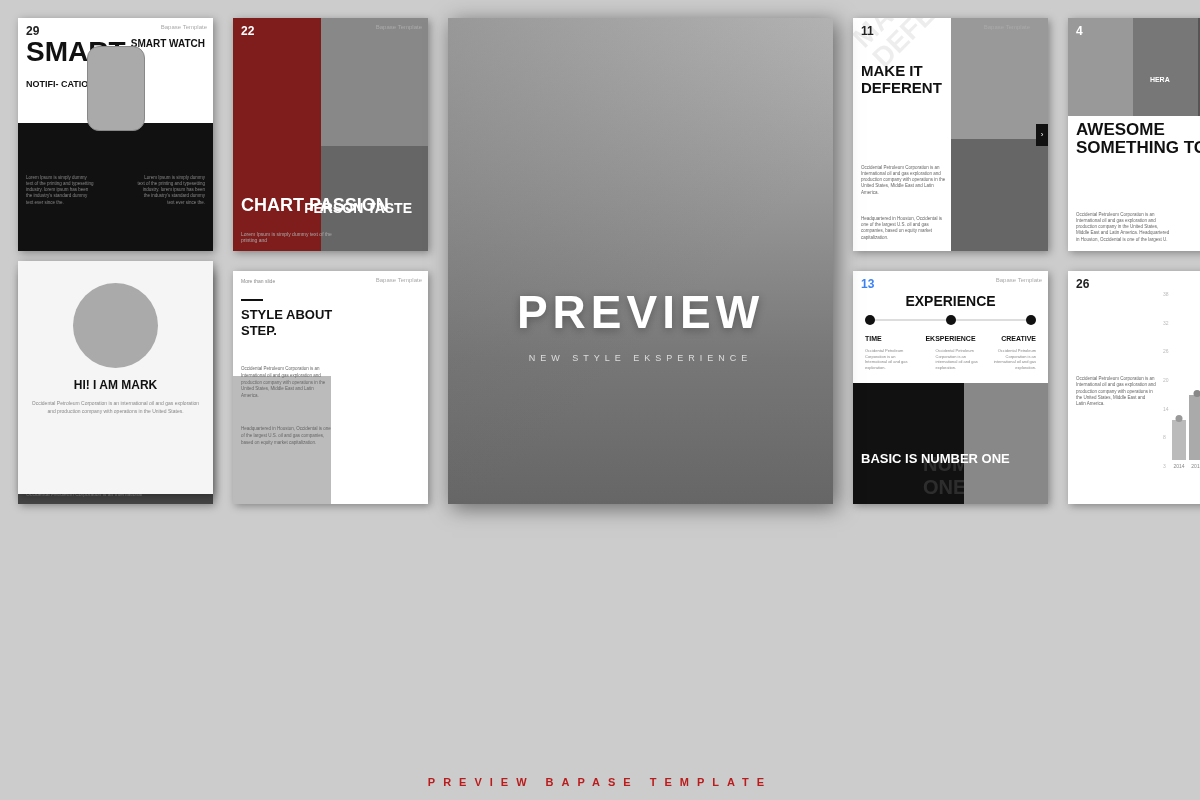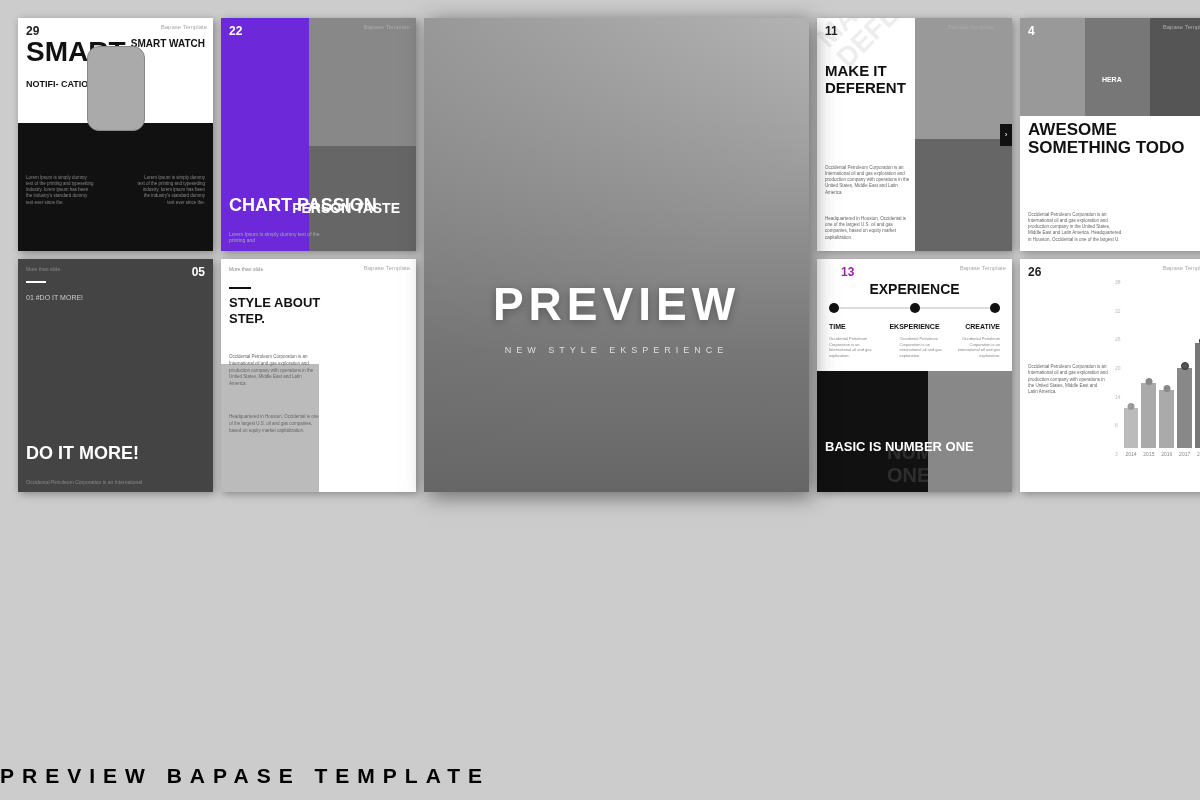--- a/index.html
+++ b/index.html
@@ -19,21 +19,21 @@
 </head>
 <body>
 
 <div style="width:1200px;height:800px;background:#ccc;position:relative;overflow:hidden;">
 
   <div style="
     position:absolute; top:18px; left:18px; right:18px; bottom:58px;
     display:grid;
     grid-template-columns: 195px 195px 385px 195px 195px;
     grid-template-rows: 233px 233px;
-    gap:8px;
+    gap:20px;
   ">
 
     <div style="background:#fff;position:relative;overflow:hidden;box-shadow:2px 2px 8px rgba(0,0,0,0.35);grid-column:1;grid-row:1;">
       <span style="position:absolute;top:6px;left:8px;font-size:12px;font-weight:900;color:#222;z-index:3;">29</span>
       <span style="position:absolute;top:6px;right:6px;font-size:6px;color:#aaa;z-index:3;">Bapase Template</span>
 
       <div style="position:absolute;bottom:0;left:0;right:0;height:55%;background:#111;"></div>
 
       <div style="position:absolute;top:20px;left:8px;font-size:28px;font-weight:900;color:#111;line-height:1;z-index:2;">SMART</div>
 
@@ -42,21 +42,21 @@
       <div style="position:absolute;top:20px;right:8px;font-size:10px;font-weight:900;color:#111;line-height:1.2;text-align:right;z-index:2;">SMART WATCH</div>
 
       <div style="position:absolute;top:28px;left:50%;transform:translateX(-50%);width:58px;height:85px;background:#aaa;border-radius:12px;z-index:2;border:1px solid #888;"></div>
 
       <div style="position:absolute;bottom:45px;left:8px;font-size:4.5px;color:#888;line-height:1.4;width:68px;z-index:2;">Lorem Ipsum is simply dummy text of the printing and typesetting industry. lorem ipsum has been the industry's standard dummy text ever since the.</div>
 
       <div style="position:absolute;bottom:45px;right:8px;font-size:4.5px;color:#888;line-height:1.4;width:68px;z-index:2;text-align:right;">Lorem Ipsum is simply dummy text of the printing and typesetting industry. lorem ipsum has been the industry's standard dummy text ever since the.</div>
 
     </div>
 
-    <div style="background:#6d28d9;position:relative;overflow:hidden;box-shadow:2px 2px 8px rgba(0,0,0,0.35);grid-column:2;grid-row:1;">
+    <div style="background:#7f1d1d;position:relative;overflow:hidden;box-shadow:2px 2px 8px rgba(0,0,0,0.35);grid-column:2;grid-row:1;">
       <span style="position:absolute;top:6px;left:8px;font-size:12px;font-weight:900;color:#fff;z-index:3;">22</span>
       <span style="position:absolute;top:6px;right:6px;font-size:6px;color:#aaa;z-index:3;">Bapase Template</span>
 
       <div style="position:absolute;top:0;right:0;width:55%;height:55%;background:#888;"></div>
       <div style="position:absolute;top:55%;left:45%;right:0;bottom:0;background:#666;"></div>
       <div style="position:absolute;bottom:35px;left:8px;font-size:18px;font-weight:900;color:#fff;line-height:1.1;z-index:2;">CHART PASSION</div>
       <div style="position:absolute;bottom:35px;right:16px;font-size:14px;font-weight:900;color:#fff;line-height:1.1;text-align:right;z-index:2;">PERSON TASTE</div>
       <div style="position:absolute;bottom:8px;left:8px;font-size:5px;color:#aaa;width:100px;z-index:2;">Lorem Ipsum is simply dummy text of the printing and</div>
     </div>
 
@@ -128,21 +128,21 @@
 
       <div style="position:absolute;top:36px;left:8px;font-size:13px;font-weight:900;color:#111;line-height:1.2;z-index:2;width:100px;">STYLE ABOUT STEP.</div>
 
       <div style="position:absolute;top:95px;left:8px;font-size:4.5px;color:#666;line-height:1.5;width:90px;z-index:2;">Occidental Petroleum Corporation is an International oil and gas exploration and production company with operations in the United States, Middle East and Latin America.</div>
       <div style="position:absolute;top:155px;left:8px;font-size:4.5px;color:#666;line-height:1.5;width:90px;z-index:2;">Headquartered in Houston, Occidental is one of the largest U.S. oil and gas companies, based on equity market capitalization.</div>
 
       <div style="position:absolute;bottom:0;left:0;width:50%;height:55%;background:#bbb;z-index:1;"></div>
     </div>
 
     <div style="background:#fff;position:relative;overflow:hidden;box-shadow:2px 2px 8px rgba(0,0,0,0.35);grid-column:4;grid-row:2;">
-      <span style="position:absolute;top:6px;left:24px;font-size:12px;font-weight:900;color:#a21caf;z-index:3;">13</span>
+      <span style="position:absolute;top:6px;left:8px;font-size:12px;font-weight:900;color:#3b82f6;z-index:3;">13</span>
       <span style="position:absolute;top:6px;right:6px;font-size:6px;color:#aaa;z-index:3;">Bapase Template</span>
 
       <div style="position:absolute;top:22px;left:0;right:0;text-align:center;font-size:14px;font-weight:900;color:#111;z-index:2;">EXPERIENCE</div>
 
       <div style="position:absolute;top:48px;left:12px;right:12px;height:2px;background:#ddd;z-index:2;">
         <div style="position:absolute;top:-4px;left:0;width:10px;height:10px;border-radius:50%;background:#111;"></div>
         <div style="position:absolute;top:-4px;left:50%;transform:translateX(-50%);width:10px;height:10px;border-radius:50%;background:#111;"></div>
         <div style="position:absolute;top:-4px;right:0;width:10px;height:10px;border-radius:50%;background:#111;"></div>
       </div>
 
@@ -216,16 +216,31 @@
               <div style="position:absolute;top:-6px;left:50%;transform:translateX(-50%);width:8px;height:8px;border-radius:50%;background:#444;border:1px solid #222;"></div>
             </div>
             <span style="font-size:5px;color:#888;margin-top:3px;">2018</span>
           </div>
         </div>
       </div>
     </div>
 
   </div>
 
-  <div style="position:absolute;bottom:12px;left:0;right:0;font-size:21px;font-weight:700;letter-spacing:8px;color:#000000;">PREVIEW BAPASE TEMPLATE</div>
-
+  <div style="position:absolute;bottom:12px;left:0;right:0;text-align:center;font-size:11px;font-weight:700;letter-spacing:8px;color:#b91c1c;">PREVIEW BAPASE TEMPLATE</div>
+
+  <div style="
+    position:absolute;
+    left:18px;
+    top:261px;
+    width:195px;
+    height:233px;
+    background:#f5f5f5;
+    overflow:hidden;
+    box-shadow:2px 2px 8px rgba(0,0,0,0.35);
+    z-index:5;
+  ">
+    <div style="width:85px;height:85px;border-radius:50%;background:#aaa;margin:22px auto 10px;"></div>
+    <div style="text-align:center;font-size:12px;font-weight:900;color:#111;">HI! I AM MARK</div>
+    <div style="font-size:5px;color:#888;line-height:1.5;margin:8px 12px 0;text-align:center;">Occidental Petroleum Corporation is an international oil and gas exploration and production company with operations in the United States.</div>
+  </div>
 
 </div>
 
 </body></html>

